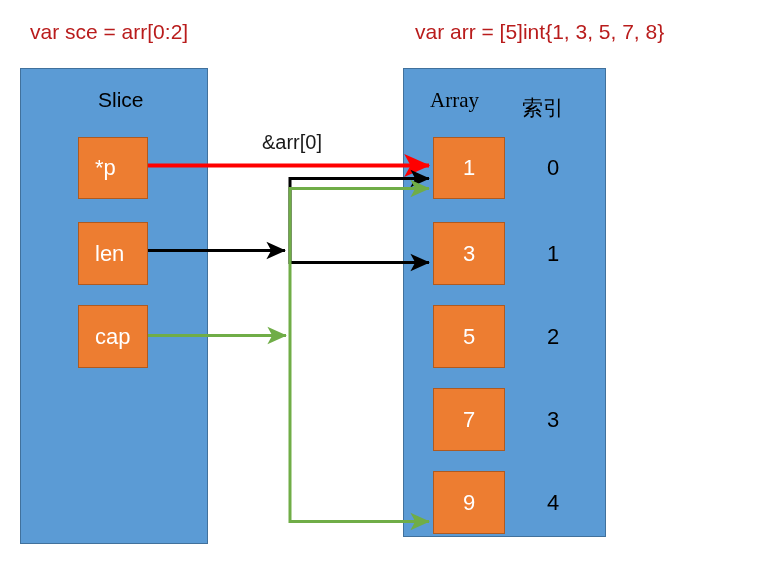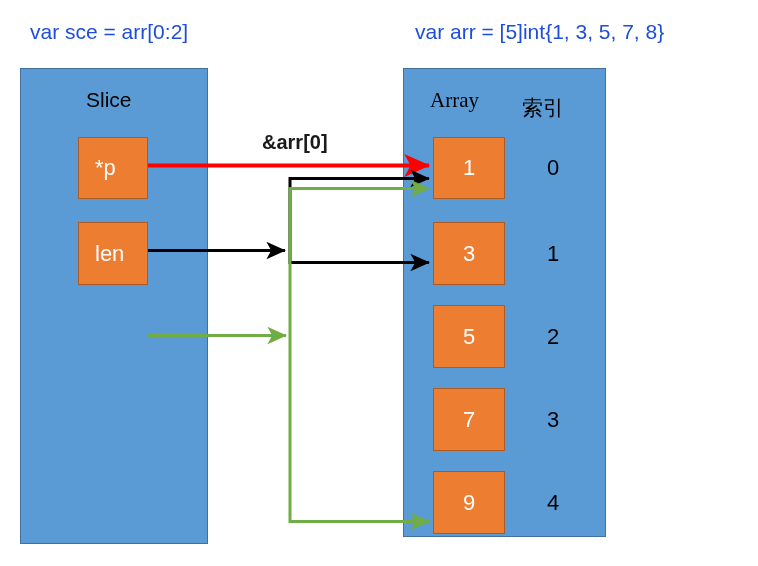--- a/index.html
+++ b/index.html
@@ -11,21 +11,21 @@
     position: relative;
     width: 758px;
     height: 566px;
     background: #ffffff;
     font-family: "Liberation Sans", "DejaVu Sans", sans-serif;
     overflow: hidden;
   }
   .title {
     position: absolute;
     font-size: 21px;
-    color: #1d4ed8;
+    color: #b91c1c;
     white-space: nowrap;
     letter-spacing: 0px;
   }
   #title-slice { left: 30px; top: 20px; }
   #title-array { left: 415px; top: 20px; }
 
   .panel {
     position: absolute;
     background: #5b9bd5;
     border: 1px solid #41719c;
@@ -33,21 +33,21 @@
   }
   #panel-slice { left: 20px; top: 68px; width: 188px; height: 476px; }
   #panel-array { left: 403px; top: 68px; width: 203px; height: 469px; }
 
   .panel-label {
     position: absolute;
     font-size: 21px;
     color: #000000;
     white-space: nowrap;
   }
-  #label-slice  { left: 86px;  top: 88px; }
+  #label-slice  { left: 98px;  top: 88px; }
   #label-array  { left: 430px; top: 88px; font-family: Liberation Serif, serif; }
   #label-index  { left: 522px; top: 94px; font-family: Liberation Serif, serif; }
 
   .obox {
     position: absolute;
     background: #ed7d31;
     border: 1px solid #ae5a21;
     box-sizing: border-box;
     color: #ffffff;
     font-size: 22px;
@@ -81,21 +81,20 @@
   #idx-3 { top: 407px; }
   #idx-4 { top: 490px; }
 
   #arr-label {
     position: absolute;
     left: 262px;
     top: 131px;
     font-size: 20px;
     color: #1a1a1a;
     white-space: nowrap;
-    font-weight: bold;
   }
 
   #wires {
     position: absolute;
     left: 0; top: 0;
     width: 758px;
     height: 566px;
     pointer-events: none;
   }
 </style>
@@ -112,20 +111,23 @@
 
   <div class="panel-label" id="label-slice">Slice</div>
   <div class="panel-label" id="label-array">Array</div>
   <div class="panel-label" id="label-index">索引</div>
 
   <div class="obox left-text" id="box-p">
     <span>*p</span>
   </div>
   <div class="obox left-text" id="box-len">
     <span>len</span>
+  </div>
+  <div class="obox left-text" id="box-cap">
+    <span>cap</span>
   </div>
 
   <div class="obox center-text" id="cell-0">
     <span>1</span>
   </div>
   <div class="obox center-text" id="cell-1">
     <span>3</span>
   </div>
   <div class="obox center-text" id="cell-2">
     <span>5</span>

